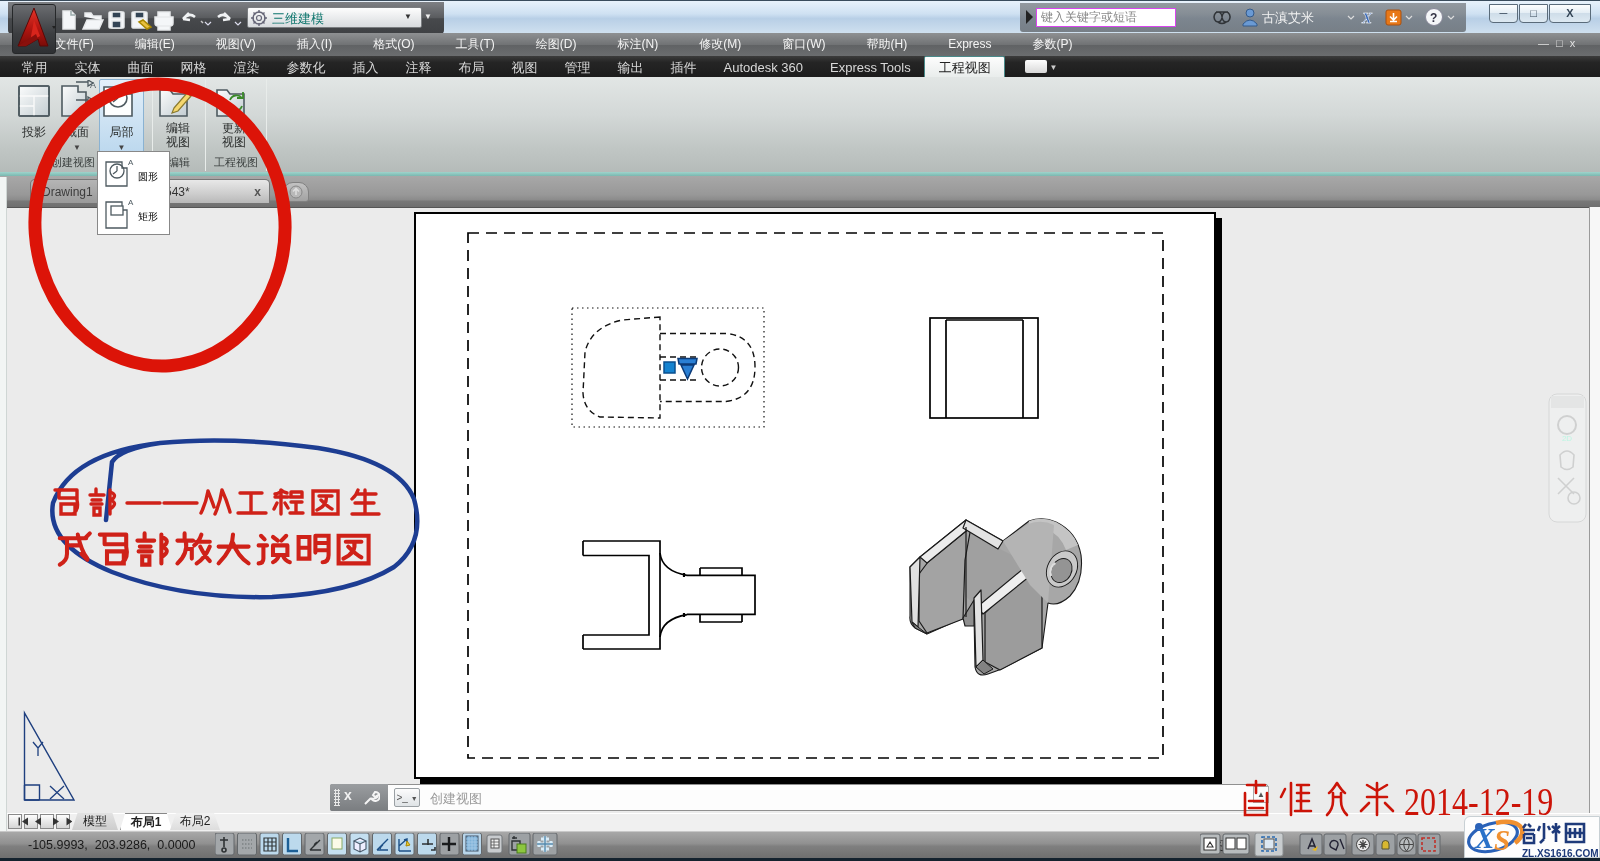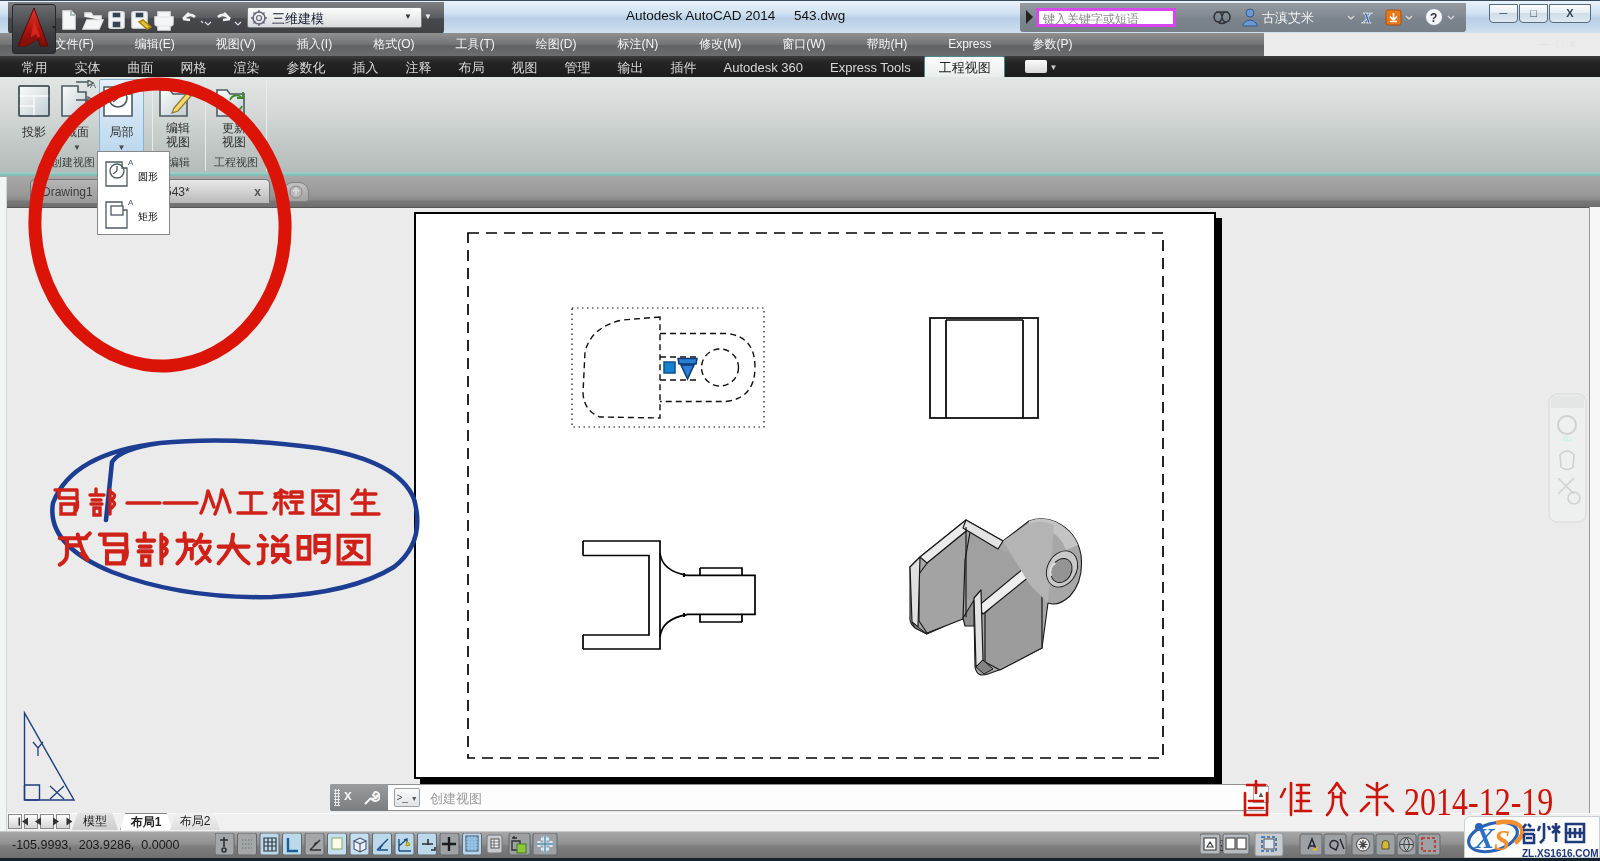--- a/index.html
+++ b/index.html
@@ -6,24 +6,24 @@
 body{font-family:"Liberation Sans",sans-serif;position:relative;background:#ebebeb}
 #app{position:absolute;left:0;top:0;width:1600px;height:861px;overflow:hidden}
 .abs{position:absolute}
 
 #titlebar{left:0;top:0;width:1600px;height:33px;background:linear-gradient(#e8f2fb 0%,#cfe1f2 40%,#b8cfe6 55%,#cfe0ef 100%);border-top:1px solid #3a4c5c}
 #qat{left:8px;top:2px;width:436px;height:32px;background:linear-gradient(#7e8084 0%,#595b5e 50%,#47494c 52%,#3f4144 100%);border-radius:0 0 4px 4px}
 #appbtn{left:12px;top:4px;width:44px;height:50px;background:linear-gradient(#6a6c70 0%,#3c3e41 60%,#2e3033 100%);border:1px solid #26282a;border-radius:3px;z-index:30}
 #wsbox{left:247px;top:7px;width:175px;height:21px;background:linear-gradient(#fdfdfd,#d8dbde);border:1px solid #7a7d80;border-radius:2px;color:#222;font-size:13px;line-height:20px}
 #title-text{left:626px;top:8px;width:500px;text-align:left;font-size:13.5px;color:#111}
 #infocenter{left:1020px;top:3px;width:446px;height:29px;background:linear-gradient(rgba(120,125,130,.75),rgba(90,95,100,.75));border-radius:0 0 3px 3px}
-#searchbox{left:1036px;top:8px;width:140px;height:19px;background:#fff;border:3px solid #d946ef;font-size:12px;color:#888;line-height:17px;padding-left:4px}
+#searchbox{left:1036px;top:8px;width:140px;height:19px;background:#fff;border:1px solid #d946ef;font-size:12px;color:#888;line-height:17px;padding-left:4px}
 .winbtn{top:4px;height:19px;background:linear-gradient(#fdfefe 0%,#e5eef5 45%,#cfdde9 50%,#dde9f2 100%);border:1px solid #5a6b7a;border-radius:0 0 4px 4px;color:#345;font-size:11px;text-align:center;line-height:17px}
 
-#menubar{left:0;top:33px;width:1264px;height:23px;background:linear-gradient(#8e9092 0%,#717375 50%,#606264 52%,#6b6d6f 100%)}
+#menubar{left:0;top:33px;width:1600px;height:23px;background:linear-gradient(#8e9092 0%,#717375 50%,#606264 52%,#6b6d6f 100%)}
 #menubar .mi{display:inline-block;color:#f4f4f4;font-size:12px;line-height:23px;padding:0 20.5px}
 
 #ribtabs{left:0;top:56px;width:1600px;height:21px;background:linear-gradient(#3c3c3c 0%,#252525 30%,#1c1c1c 100%)}
 #ribtabs .rt{display:inline-block;color:#d8d8d8;font-size:13px;line-height:21px;padding:0 13.5px}
 #ribtabs .rta{background:linear-gradient(#fdfdfd,#e8eceb);color:#222;border:1px solid #4a8a8a;border-bottom:none;border-radius:2px 2px 0 0}
 
 #ribbon{left:0;top:77px;width:1600px;height:95px;background:linear-gradient(#e2e6e5 0%,#d3d8d7 40%,#c0c6c4 75%,#b5bbb9 100%)}
 #ribbonline{left:0;top:172px;width:1600px;height:4px;background:linear-gradient(#9fd4cc,#7ab8b0)}
 .panellabel{top:154px;height:17px;font-size:11px;color:#3a3f3e;text-align:center;line-height:17px}
 .pdiv{top:79px;width:1px;height:92px;background:#a9afad;border-right:1px solid #e8ecea}
@@ -44,28 +44,27 @@
 .ddi{font-size:10px;color:#000000;line-height:14px}
 
 #cmdbar{left:330px;top:784px;width:938px;height:27px;background:#fdfdfd;border:1px solid #909090;border-radius:2px}
 #cmdgrip{left:330px;top:784px;width:58px;height:27px;background:linear-gradient(#9a9da0,#7a7d80);border-radius:2px 0 0 2px}
 
 #laytabs{left:0;top:813px;width:1600px;height:18px;background:#f0f0f0;border-top:1px solid #fff}
 .navsq{top:814px;width:14px;height:15px;background:linear-gradient(#fdfdfd,#d5d5d5);border:1px solid #8a8a8a;color:#333;font-size:8px;text-align:center;line-height:14px}
 .ltab{top:813px;height:17px;font-size:12px;color:#222;text-align:center;line-height:17px}
 
 #statusbar{left:0;top:831px;width:1600px;height:27px;background:linear-gradient(#a8a8a8 0%,#909090 45%,#7f7f7f 55%,#6f6f6f 100%);border-top:1px solid #c8c8c8}
-#coords{left:12px;top:838px;font-size:12.5px;color:#1a1a1a}
+#coords{left:28px;top:838px;font-size:12.5px;color:#1a1a1a}
 #bottomstrip{left:0;top:858px;width:1600px;height:3px;background:#14222e}
 </style></head>
 <body>
 <div id="app">
   <div class="abs" id="titlebar"></div>
   <div class="abs" id="qat"></div>
-  <div class="abs" id="title-text">Autodesk AutoCAD 2014&nbsp;&nbsp;&nbsp;&nbsp;&nbsp;543.dwg</div>
   <div class="abs" id="infocenter"></div>
   <div class="abs" id="searchbox">键入关键字或短语</div>
   <svg class="abs" style="left:55px;top:9px;z-index:5" width="400" height="24" viewBox="0 0 400 24" fill="none" stroke="#e8eaec" stroke-width="1.5">
     <path d="M8 2 h8 l4 4 v14 h-12 Z" fill="#f4f6f8"></path>
       <path d="M16 2 v4 h4" stroke="#9aa"></path>
     <path d="M30 8 V4 h6 l2 3 h8 v4 M28 20 l4 -9 h16 l-4 9 Z" fill="#f4f6f8"></path>
     <rect x="54" y="3" width="15" height="16" rx="1" fill="#f4f6f8"></rect>
       <rect x="57" y="3" width="9" height="6" fill="#345"></rect>
       <rect x="57" y="12" width="9" height="7" fill="#345"></rect>
     <rect x="77" y="3" width="15" height="16" rx="1" fill="#f4f6f8"></rect>
@@ -76,21 +75,21 @@
     <path d="M146 12 l2 2" stroke="#ccc"></path>
       <path d="M150 13 l3 3 3 -3" stroke="#dde" stroke-width="1.2"></path>
     <path d="M175 10 q-6 -7 -12 -2 M175 10 l-6 -6 M175 10 l-7 1" stroke="#f0f2f4" stroke-width="2.5"></path>
     <path d="M180 13 l3 3 3 -3" stroke="#dde" stroke-width="1.2"></path>
   </svg>
   <svg class="abs" style="left:250px;top:9px;z-index:6" width="20" height="18" viewBox="0 0 20 18">
       <circle cx="9" cy="9" r="6" fill="none" stroke="#667" stroke-width="1.5"></circle>
       <circle cx="9" cy="9" r="2.5" fill="none" stroke="#667" stroke-width="1.2"></circle>
       <path d="M9 1 v3 M9 14 v3 M1 9 h3 M14 9 h3 M3.5 3.5 l2 2 M12.5 12.5 l2 2 M14.5 3.5 l-2 2 M5.5 12.5 l-2 2" stroke="#667" stroke-width="1.4"></path>
     </svg>
-  <div class="abs" style="left:272px;top:10px;z-index:6;font-size:13px;color:#0f172a">三维建模</div>
+  <div class="abs" style="left:272px;top:10px;z-index:6;font-size:13px;color:#0f766e">三维建模</div>
   <div class="abs" style="left:404px;top:12px;z-index:6;font-size:8px;color:#333">▼</div>
   <div class="abs" style="left:424px;top:12px;z-index:6;font-size:8px;color:#eee">▼</div>
   <svg class="abs" style="left:1018px;top:6px;z-index:6" width="450" height="24" viewBox="0 0 450 24">
     <path d="M8 4 v14 l7 -7 Z" fill="#222"></path>
     <g stroke="#303438" stroke-width="1.6" fill="none">
       <path d="M200 6 a4 5 0 1 0 0.1 0 M208 6 a4 5 0 1 0 0.1 0 M198 6 h12 M200 16 q4 3 8 0"></path>
     </g>
     <circle cx="232" cy="7" r="4" fill="#6a9ad4" stroke="#345a8a"></circle>
     <path d="M225 18 q7 -8 14 0 v2 h-14 Z" fill="#6a9ad4" stroke="#345a8a"></path>
     <text x="244" y="16" font-size="13" fill="#f2f2f2" font-family="Liberation Sans">古滇艾米</text>

